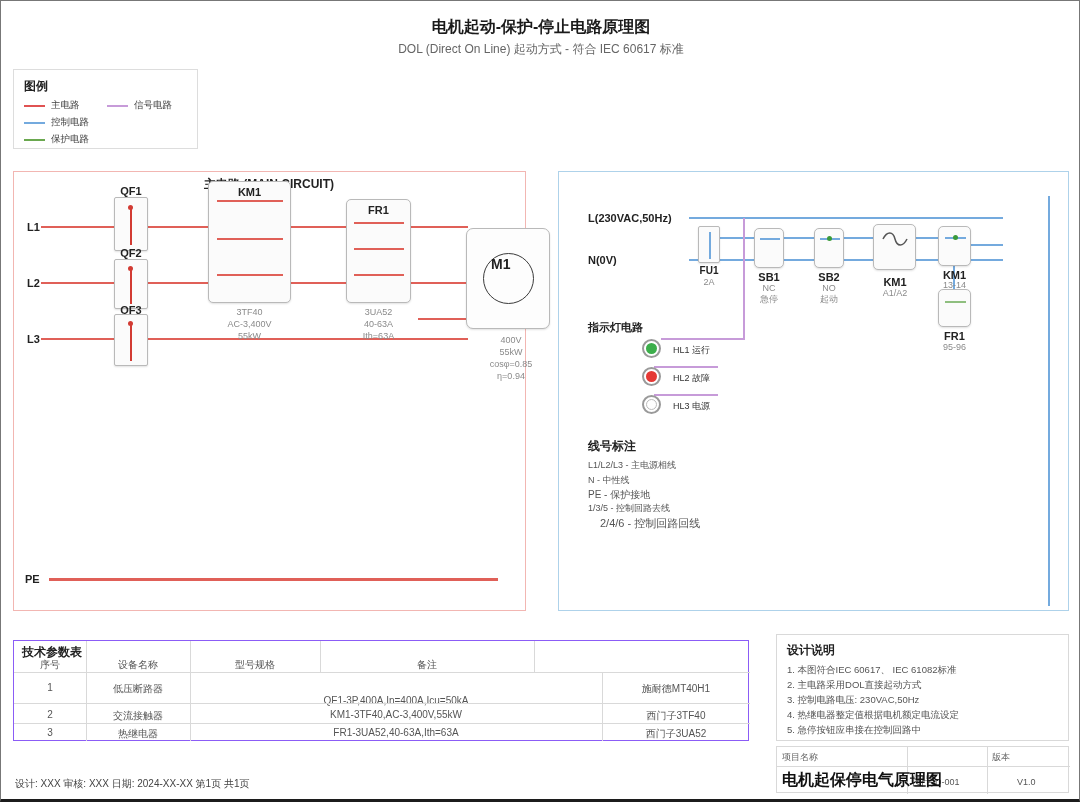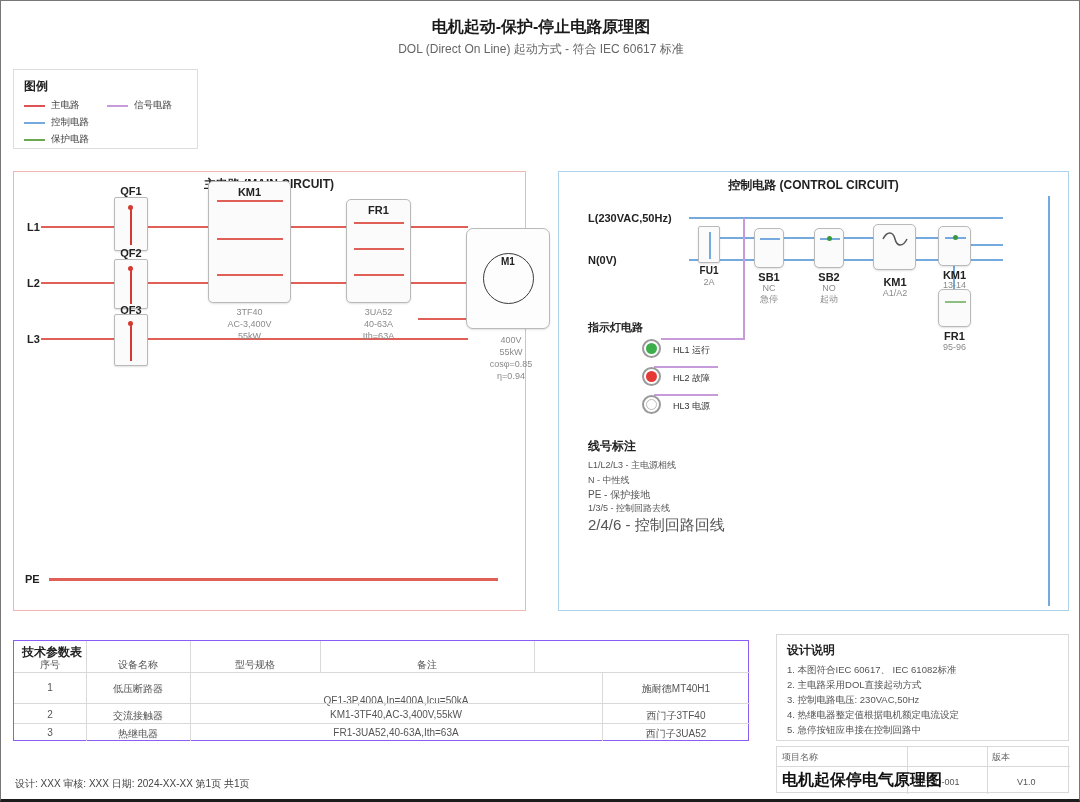--- a/index.html
+++ b/index.html
@@ -108,29 +108,28 @@
     <div class="wire wire-red" style="left:7px;top:22px;width:50px;height:2px;"></div>
     <div class="wire wire-red" style="left:7px;top:48px;width:50px;height:2px;"></div>
     <div class="wire wire-red" style="left:7px;top:74px;width:50px;height:2px;"></div>
   </div>
   <div class="abs lbl-sm ctr" style="left:345px;top:306px;width:65px;">3UA52</div>
   <div class="abs lbl-sm ctr" style="left:345px;top:318px;width:65px;">40-63A</div>
   <div class="abs lbl-sm ctr" style="left:345px;top:330px;width:65px;">Ith=63A</div>
 
   <div class="comp-box" style="left:465px;top:227px;width:84px;height:101px;border-radius:7px;background:#fdfdfd;">
     <div class="abs" style="left:16px;top:24px;width:51px;height:51px;border:1.5px solid #3a3a3a;border-radius:50%;box-sizing:border-box;"></div>
-    <div class="abs b" style="left:34px;top:27px;font-size:10px;color:#222;">M1</div>
+    <div class="abs b" style="left:24px;top:27px;font-size:14px;color:#222;">M1</div>
   </div>
   <div class="abs lbl-sm ctr" style="left:470px;top:334px;width:80px;">400V</div>
   <div class="abs lbl-sm ctr" style="left:470px;top:346px;width:80px;">55kW</div>
   <div class="abs lbl-sm ctr" style="left:470px;top:358px;width:80px;">cosφ=0.85</div>
   <div class="abs lbl-sm ctr" style="left:470px;top:370px;width:80px;">η=0.94</div>
 
   <div class="region" style="left:557px;top:170px;width:511px;height:440px;border:1px solid #aed2ea;"></div>
-  <div class="abs ctr sec-title" style="left:557px;top:176px;width:511px;">控制电路 (CONTROL CIRCUIT)</div>
 
   <div class="abs lbl-bold" style="left:587px;top:211px;">L(230VAC,50Hz)</div>
   <div class="abs lbl-bold" style="left:587px;top:253px;">N(0V)</div>
 
   <div class="wire wire-blue" style="left:688px;top:216px;width:314px;height:2px;"></div>
   <div class="wire wire-blue" style="left:688px;top:258px;width:314px;height:2px;"></div>
   <div class="wire wire-blue" style="left:718px;top:236px;width:35px;height:2px;"></div>
   <div class="wire wire-blue" style="left:783px;top:236px;width:30px;height:2px;"></div>
   <div class="wire wire-blue" style="left:843px;top:236px;width:29px;height:2px;"></div>
   <div class="wire wire-blue" style="left:915px;top:236px;width:22px;height:2px;"></div>
@@ -200,21 +199,21 @@
   <div class="lamp" style="left:641px;top:394px;">
     <span class="lamp-inner" style="background:#ffffff;border:1px solid #bbb;"></span>
   </div>
   <div class="abs" style="left:672px;top:399px;font-size:9px;color:#333;">HL3 电源</div>
 
   <div class="abs" style="left:587px;top:437px;font-size:12px;font-weight:bold;color:#222;">线号标注</div>
   <div class="abs" style="left:587px;top:458px;font-size:9px;color:#555;">L1/L2/L3 - 主电源相线</div>
   <div class="abs" style="left:587px;top:473px;font-size:9px;color:#555;">N - 中性线</div>
   <div class="abs" style="left:587px;top:487px;font-size:10px;color:#555;">PE - 保护接地</div>
   <div class="abs" style="left:587px;top:501px;font-size:9px;color:#555;">1/3/5 - 控制回路去线</div>
-  <div class="abs" style="left:587px;top:515px;font-size:15px;color:#555;">2/4/6 - 控制回路回线</div>
+  <div class="abs" style="left:599px;top:515px;font-size:11px;color:#555;">2/4/6 - 控制回路回线</div>
 
   <div class="region" style="left:12px;top:639px;width:736px;height:101px;border:1px solid #8b5cf6;">
 
     <div class="abs b" style="left:8px;top:3px;font-size:12px;color:#222;white-space:nowrap;z-index:1;">技术参数表</div>
     <div class="abs lbl-md ctr" style="left:0;top:17px;width:72px;">序号</div>
     <div class="abs lbl-md ctr" style="left:72px;top:17px;width:104px;">设备名称</div>
     <div class="abs lbl-md ctr" style="left:176px;top:17px;width:130px;">型号规格</div>
     <div class="abs lbl-md ctr" style="left:306px;top:17px;width:214px;">备注</div>
     <div class="tbl-line" style="left:0;top:31px;width:736px;height:1px;"></div>
 

